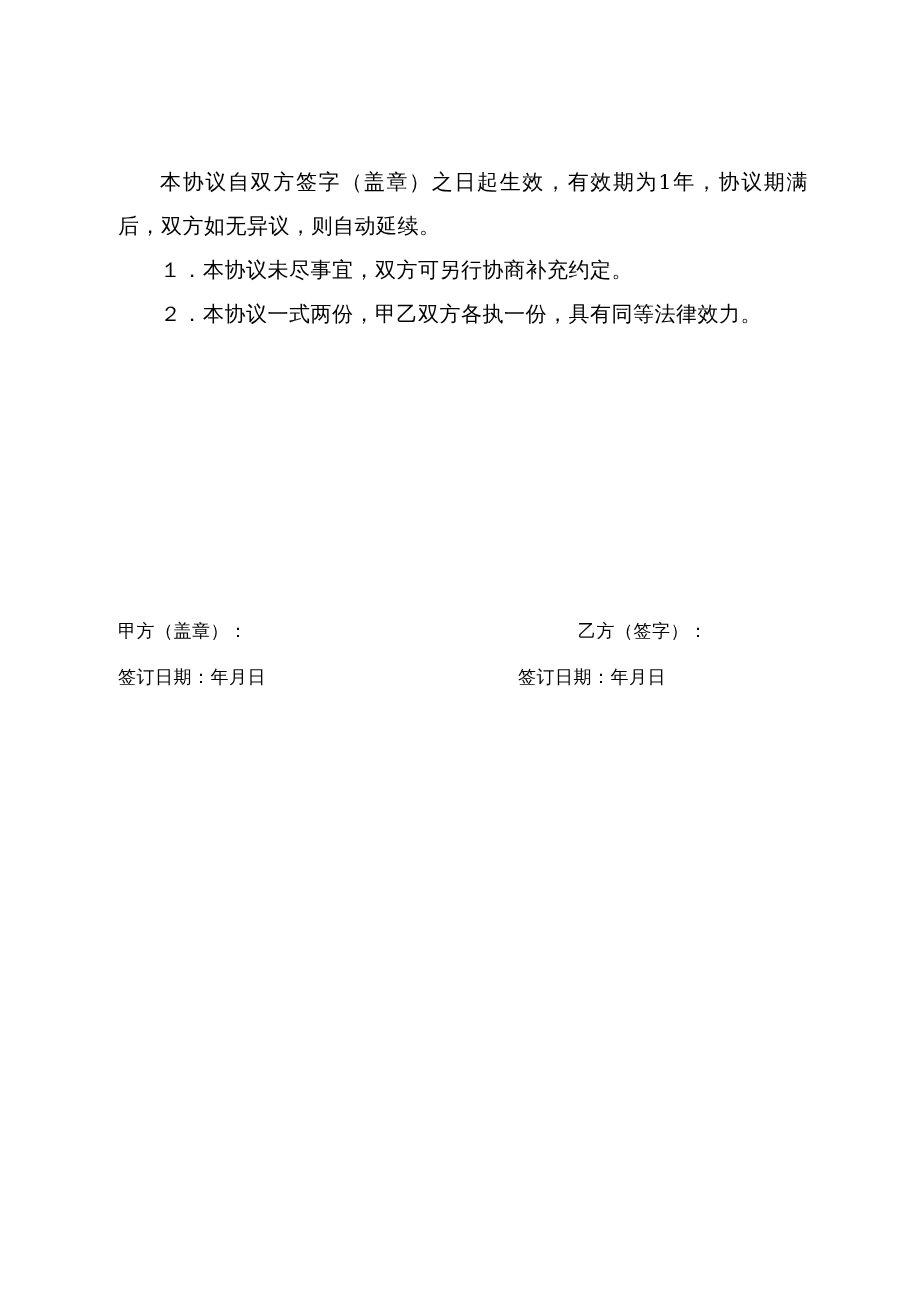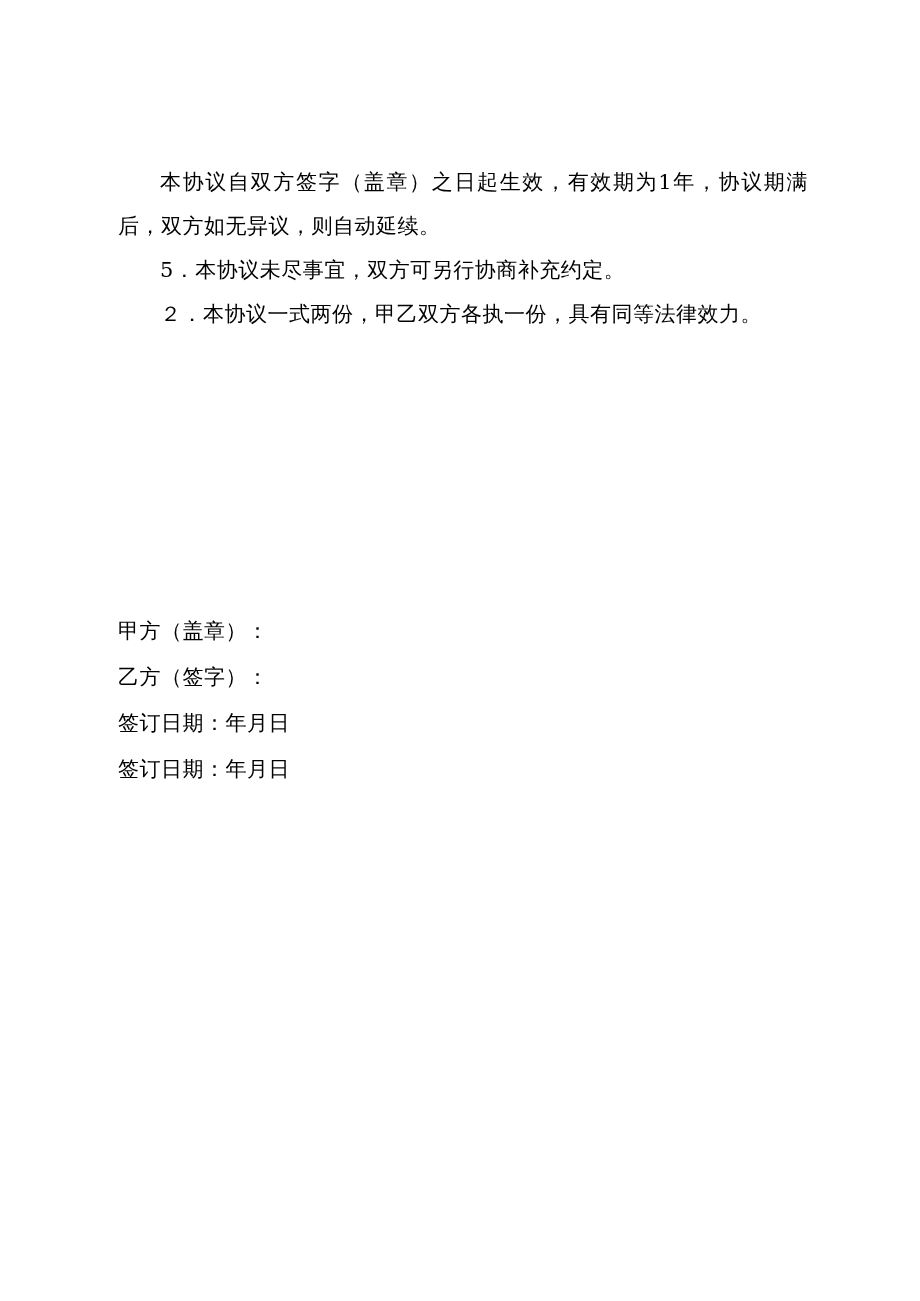--- a/index.html
+++ b/index.html
@@ -53,24 +53,23 @@
     margin: 0;
   }
   .sign-block {
     position: absolute;
     left: 118px;
     top: 608px;
     width: 700px;
   }
   .sign-row {
     display: flex;
-    font-size: 21px;
+    font-size: 18px;
     line-height: 46px;
     letter-spacing: 0.5px;
-    flex-direction: column;
   }
   .sign-left {
     width: 460px;
   }
   .sign-right {
     width: 240px;
   }
   .sign-row.second .sign-left {
     width: 400px;
   }
@@ -80,21 +79,21 @@
 
 <div class="page">
 
   <div class="content">
 
     <p class="para indent">本协议自双方签字（盖章）之日起生效，有效期为1年，协议期满后，双方如无异议，则自动延续。</p>
 
 
 
 
-    <p class="listitem">5．本协议未尽事宜，双方可另行协商补充约定。</p>
+    <p class="listitem">１．本协议未尽事宜，双方可另行协商补充约定。</p>
 
     <p class="listitem">２．本协议一式两份，甲乙双方各执一份，具有同等法律效力。</p>
 
   </div>
 
   <div class="sign-block">
     <div class="sign-row">
       <span class="sign-left">甲方（盖章）：</span>
       <span class="sign-right">乙方（签字）：</span>
     </div>

